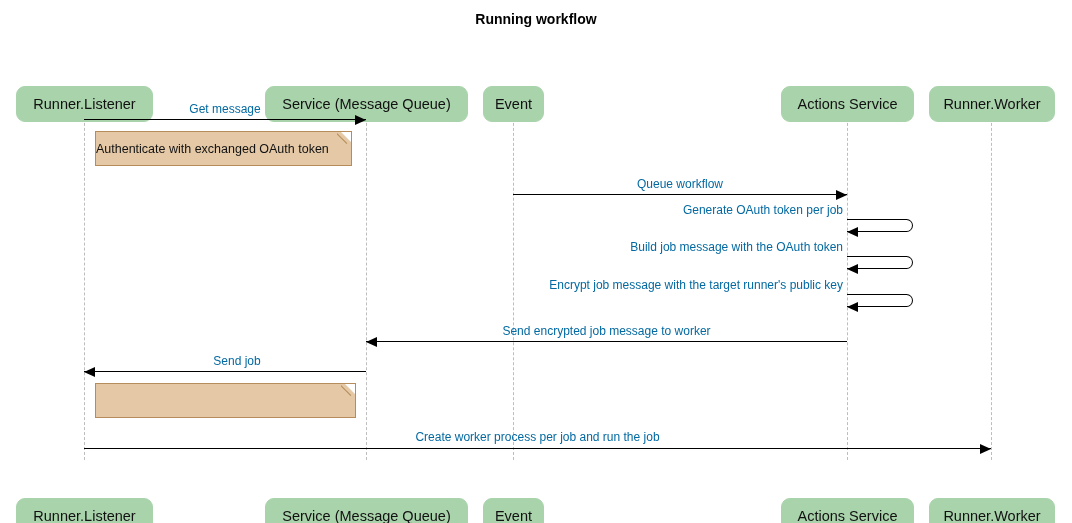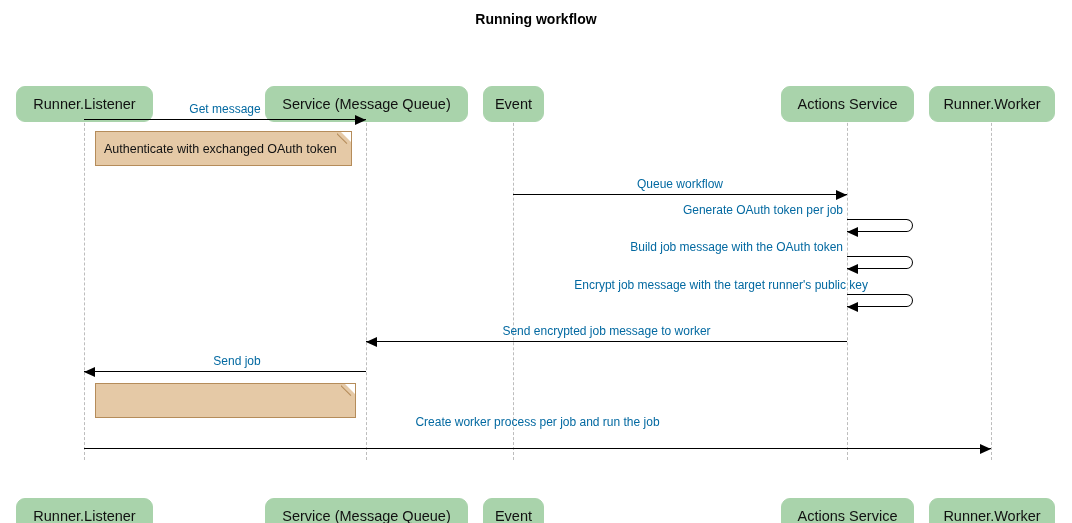--- a/index.html
+++ b/index.html
@@ -91,21 +91,20 @@
   }
   .note {
     position: absolute;
     box-sizing: border-box;
     background: #e5c9a6;
     border: 1px solid #b58c5a;
     font-size: 12.5px;
     color: #111111;
     display: flex;
     align-items: center;
-    padding-left: 8px;
     white-space: nowrap;
   }
   .note-fold {
     position: absolute;
     top: 0;
     right: 0;
     width: 0;
     height: 0;
     border-left: 10px solid transparent;
     border-top: 10px solid #ffffff;
@@ -169,30 +168,30 @@
       <div class="arrow-head right" style="left: 836px; top: 189.5px;"></div>
       <div class="msg-label center" style="left: 513px; width: 334px; top: 177px;">Queue workflow</div>
       <div class="self-loop" style="left: 847px; top: 219px; width: 66px; height: 13px;"></div>
       <div class="arrow-head left" style="left: 847px; top: 226.5px;"></div>
       <div class="msg-label rightalign" style="left: 0px; width: 843px; top: 203px;">Generate OAuth token per job</div>
       <div class="self-loop" style="left: 847px; top: 256px; width: 66px; height: 13px;"></div>
       <div class="arrow-head left" style="left: 847px; top: 263.5px;"></div>
       <div class="msg-label rightalign" style="left: 0px; width: 843px; top: 240px;">Build job message with the OAuth token</div>
       <div class="self-loop" style="left: 847px; top: 294px; width: 66px; height: 13px;"></div>
       <div class="arrow-head left" style="left: 847px; top: 301.5px;"></div>
-      <div class="msg-label rightalign" style="left: 0px; width: 843px; top: 278px; padding-left: 25px;">Encrypt job message with the target runner's public key</div>
+      <div class="msg-label rightalign" style="left: 0px; width: 843px; top: 278px;">Encrypt job message with the target runner's public key</div>
       <div class="msg-line" style="left: 366px; width: 481px; top: 341px;"></div>
       <div class="arrow-head left" style="left: 366px; top: 336.5px;"></div>
       <div class="msg-label center" style="left: 366px; width: 481px; top: 324px;">Send encrypted job message to worker</div>
       <div class="msg-line" style="left: 84px; width: 282px; top: 371px;"></div>
       <div class="arrow-head left" style="left: 84px; top: 366.5px;"></div>
       <div class="msg-label center" style="left: 84px; width: 282px; top: 354px; padding-left: 12px;">Send job</div>
       <div class="msg-line" style="left: 84px; width: 907px; top: 448px;"></div>
       <div class="arrow-head right" style="left: 980px; top: 443.5px;"></div>
-      <div class="msg-label center" style="left: 84px; width: 907px; top: 415px;">Create worker process per job and run the job</div>
+      <div class="msg-label center" style="left: 84px; width: 907px; top: 430px;">Create worker process per job and run the job</div>
     </div>
   <div id="notes-layer">
       <div class="note" style="left: 95px; top: 131px; width: 257px; height: 35px;">
         <span>Authenticate with exchanged OAuth token</span>
         <div class="note-fold"></div>
         <div class="note-fold-edge"></div>
       </div>
       <div class="note" style="left: 95px; top: 383px; width: 261px; height: 35px;">
         <div class="note-fold"></div>
         <div class="note-fold-edge"></div>

